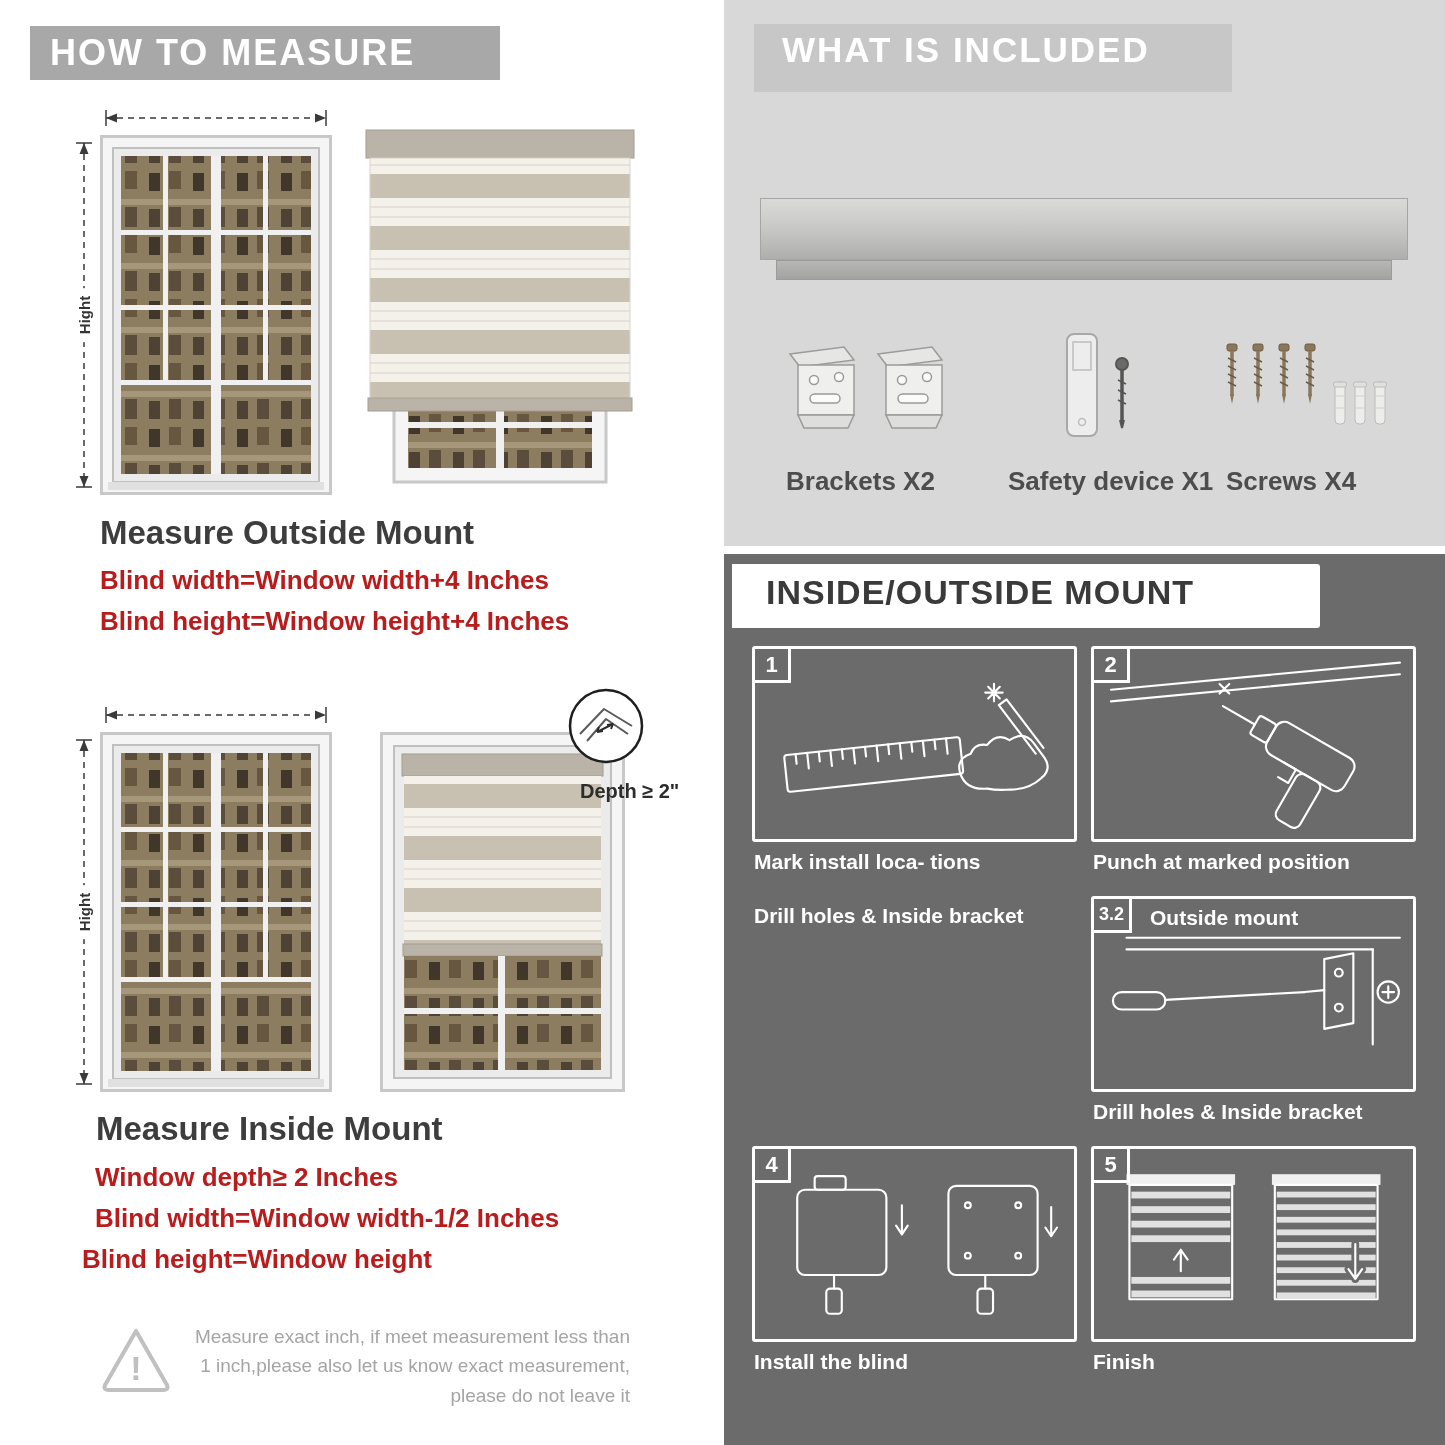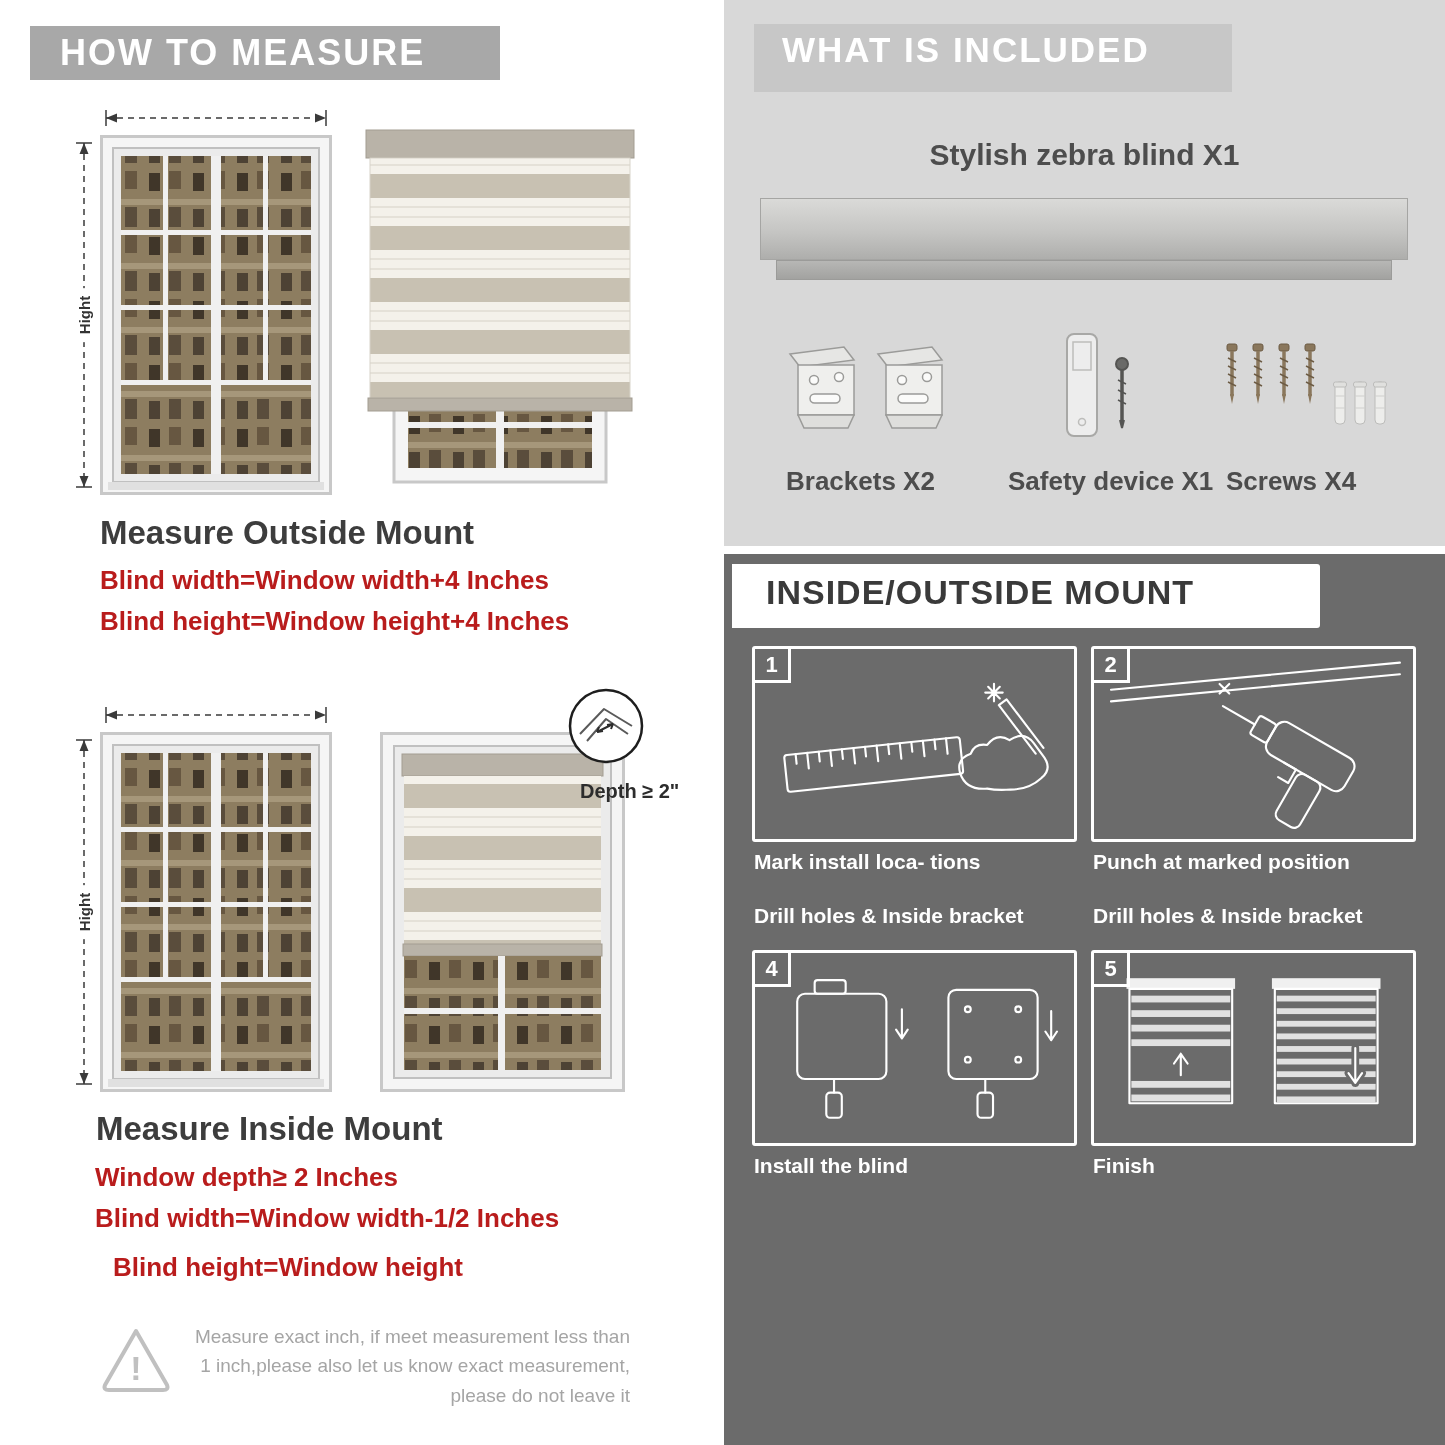--- a/index.html
+++ b/index.html
@@ -8,21 +8,21 @@
     font-family:"Liberation Sans", sans-serif;
     background:#ffffff;
     position:relative;
     overflow:hidden;
   }
 
   
   .left-banner {
     position:absolute; left:30px; top:26px; width:470px; height:54px;
     background:#a8a8a8; color:#fff; font-size:36px; font-weight:700;
-    line-height:54px; padding-left:30px; letter-spacing:2px;
+    line-height:54px; padding-left:20px; letter-spacing:2px;
   }
   .fig { position:absolute; }
   .fig svg { display:block; width:100%; height:100%; }
 
   .w-arrow { position:absolute; height:20px; }
   .w-arrow svg { position:absolute; inset:0; width:100%; height:100%; }
   .w-arrow .lbl {
     position:absolute; left:50%; top:50%; transform:translate(-50%,-50%);
     background:#fff; padding:0 8px; font-size:16px; font-weight:600; color:#333;
     white-space:nowrap;
@@ -238,33 +238,32 @@
       <path d="M31 46 l6 -1 m-6 1 l2 -5" stroke="#2c2c2c"></path>
       <path d="M47 38 l-6 1 m6 -1 l-2 5" stroke="#2c2c2c"></path>
     </g>
   </svg>
 </div>
 <div class="depth-label" style="left:580px; top:780px;">Depth ≥ 2"</div>
 
 <div class="sec-title" style="left:96px; top:1110px;">Measure Inside Mount</div>
 <div class="formula" style="left:95px; top:1162px;">Window depth≥ 2 Inches</div>
 <div class="formula" style="left:95px; top:1203px;">Blind width=Window width-1/2 Inches</div>
-<div class="formula" style="left:113px; top:1244px;margin-top:8px;">Blind height=Window height</div>
+<div class="formula" style="left:82px; top:1244px;">Blind height=Window height</div>
 
 <div class="fig" style="left:100px; top:1324px; width:72px; height:72px;">
   <svg viewBox="0 0 72 72">
     <path d="M36 7 L67 61 Q69 66 63 66 L9 66 Q3 66 5 61 Z" fill="none" stroke="#c0c0c0" stroke-width="4" stroke-linejoin="round"></path>
     <text x="36" y="56" text-anchor="middle" font-size="34" font-weight="bold" fill="#c0c0c0" font-family="Liberation Sans, sans-serif">!</text>
   </svg>
 </div>
 <div class="warn-text" style="left:180px; top:1322px;text-align:right;">Measure exact inch, if meet measurement less than 1 inch,please also let us know exact measurement, please do not leave it</div>
 
 <div class="included">
   <div class="inc-banner">WHAT IS INCLUDED</div>
-  <div class="product-label">Stylish zebra blind X1</div>
 
   <div class="cassette"></div>
   <div class="cassette-lip"></div>
 
   <div class="item-fig" style="left:58px; top:332px; width:170px; height:120px;">
     <svg viewBox="0 0 170 120">
       <g stroke="#9b9b99" stroke-width="1.5">
         <path d="M8 22 L62 15 L72 28 L18 35 Z" fill="#e6e6e4"></path>
         <rect x="16" y="33" width="56" height="50" fill="#efefed"></rect>
         <circle cx="32" cy="48" r="4.5" fill="#fbfbfa"></circle>
@@ -393,20 +392,39 @@
         </svg>
       </div>
       <div class="caption">Punch at  marked position</div>
     </div>
 
     <div class="step">
       <div class="caption">Drill holes &amp;  Inside bracket</div>
     </div>
 
     <div class="step">
+      <div class="panel">
+        <div class="num small">3.2</div>
+        <div class="ptitle">Outside mount</div>
+        <svg class="art" viewBox="0 0 322 196">
+          <g stroke="#fff" stroke-width="2.2" fill="none" stroke-linecap="round" stroke-linejoin="round">
+            <path d="M30 40 L312 40"></path>
+            <path d="M30 52 L284 52"></path>
+            <path d="M284 52 L284 150"></path>
+            <path d="M234 62 L264 56 L264 128 L234 134 Z"></path>
+            <circle cx="249" cy="76" r="4"></circle>
+            <circle cx="249" cy="112" r="4"></circle>
+            <line x1="214" y1="96" x2="234" y2="94"></line>
+            <line x1="70" y1="104" x2="214" y2="96"></line>
+            <rect x="16" y="96" width="54" height="18" rx="9"></rect>
+            <circle cx="300" cy="96" r="11"></circle>
+            <path d="M294 96 h12 M300 90 v12"></path>
+          </g>
+        </svg>
+      </div>
       <div class="caption">Drill holes &amp;  Inside bracket</div>
     </div>
 
     <div class="step">
       <div class="panel">
         <div class="num">4</div>
         <svg class="art" viewBox="0 0 322 196">
           <g stroke="#fff" stroke-width="2.2" fill="none" stroke-linecap="round" stroke-linejoin="round">
             <rect x="40" y="42" width="92" height="88" rx="8"></rect>
             <rect x="58" y="28" width="32" height="14" rx="3"></rect>

